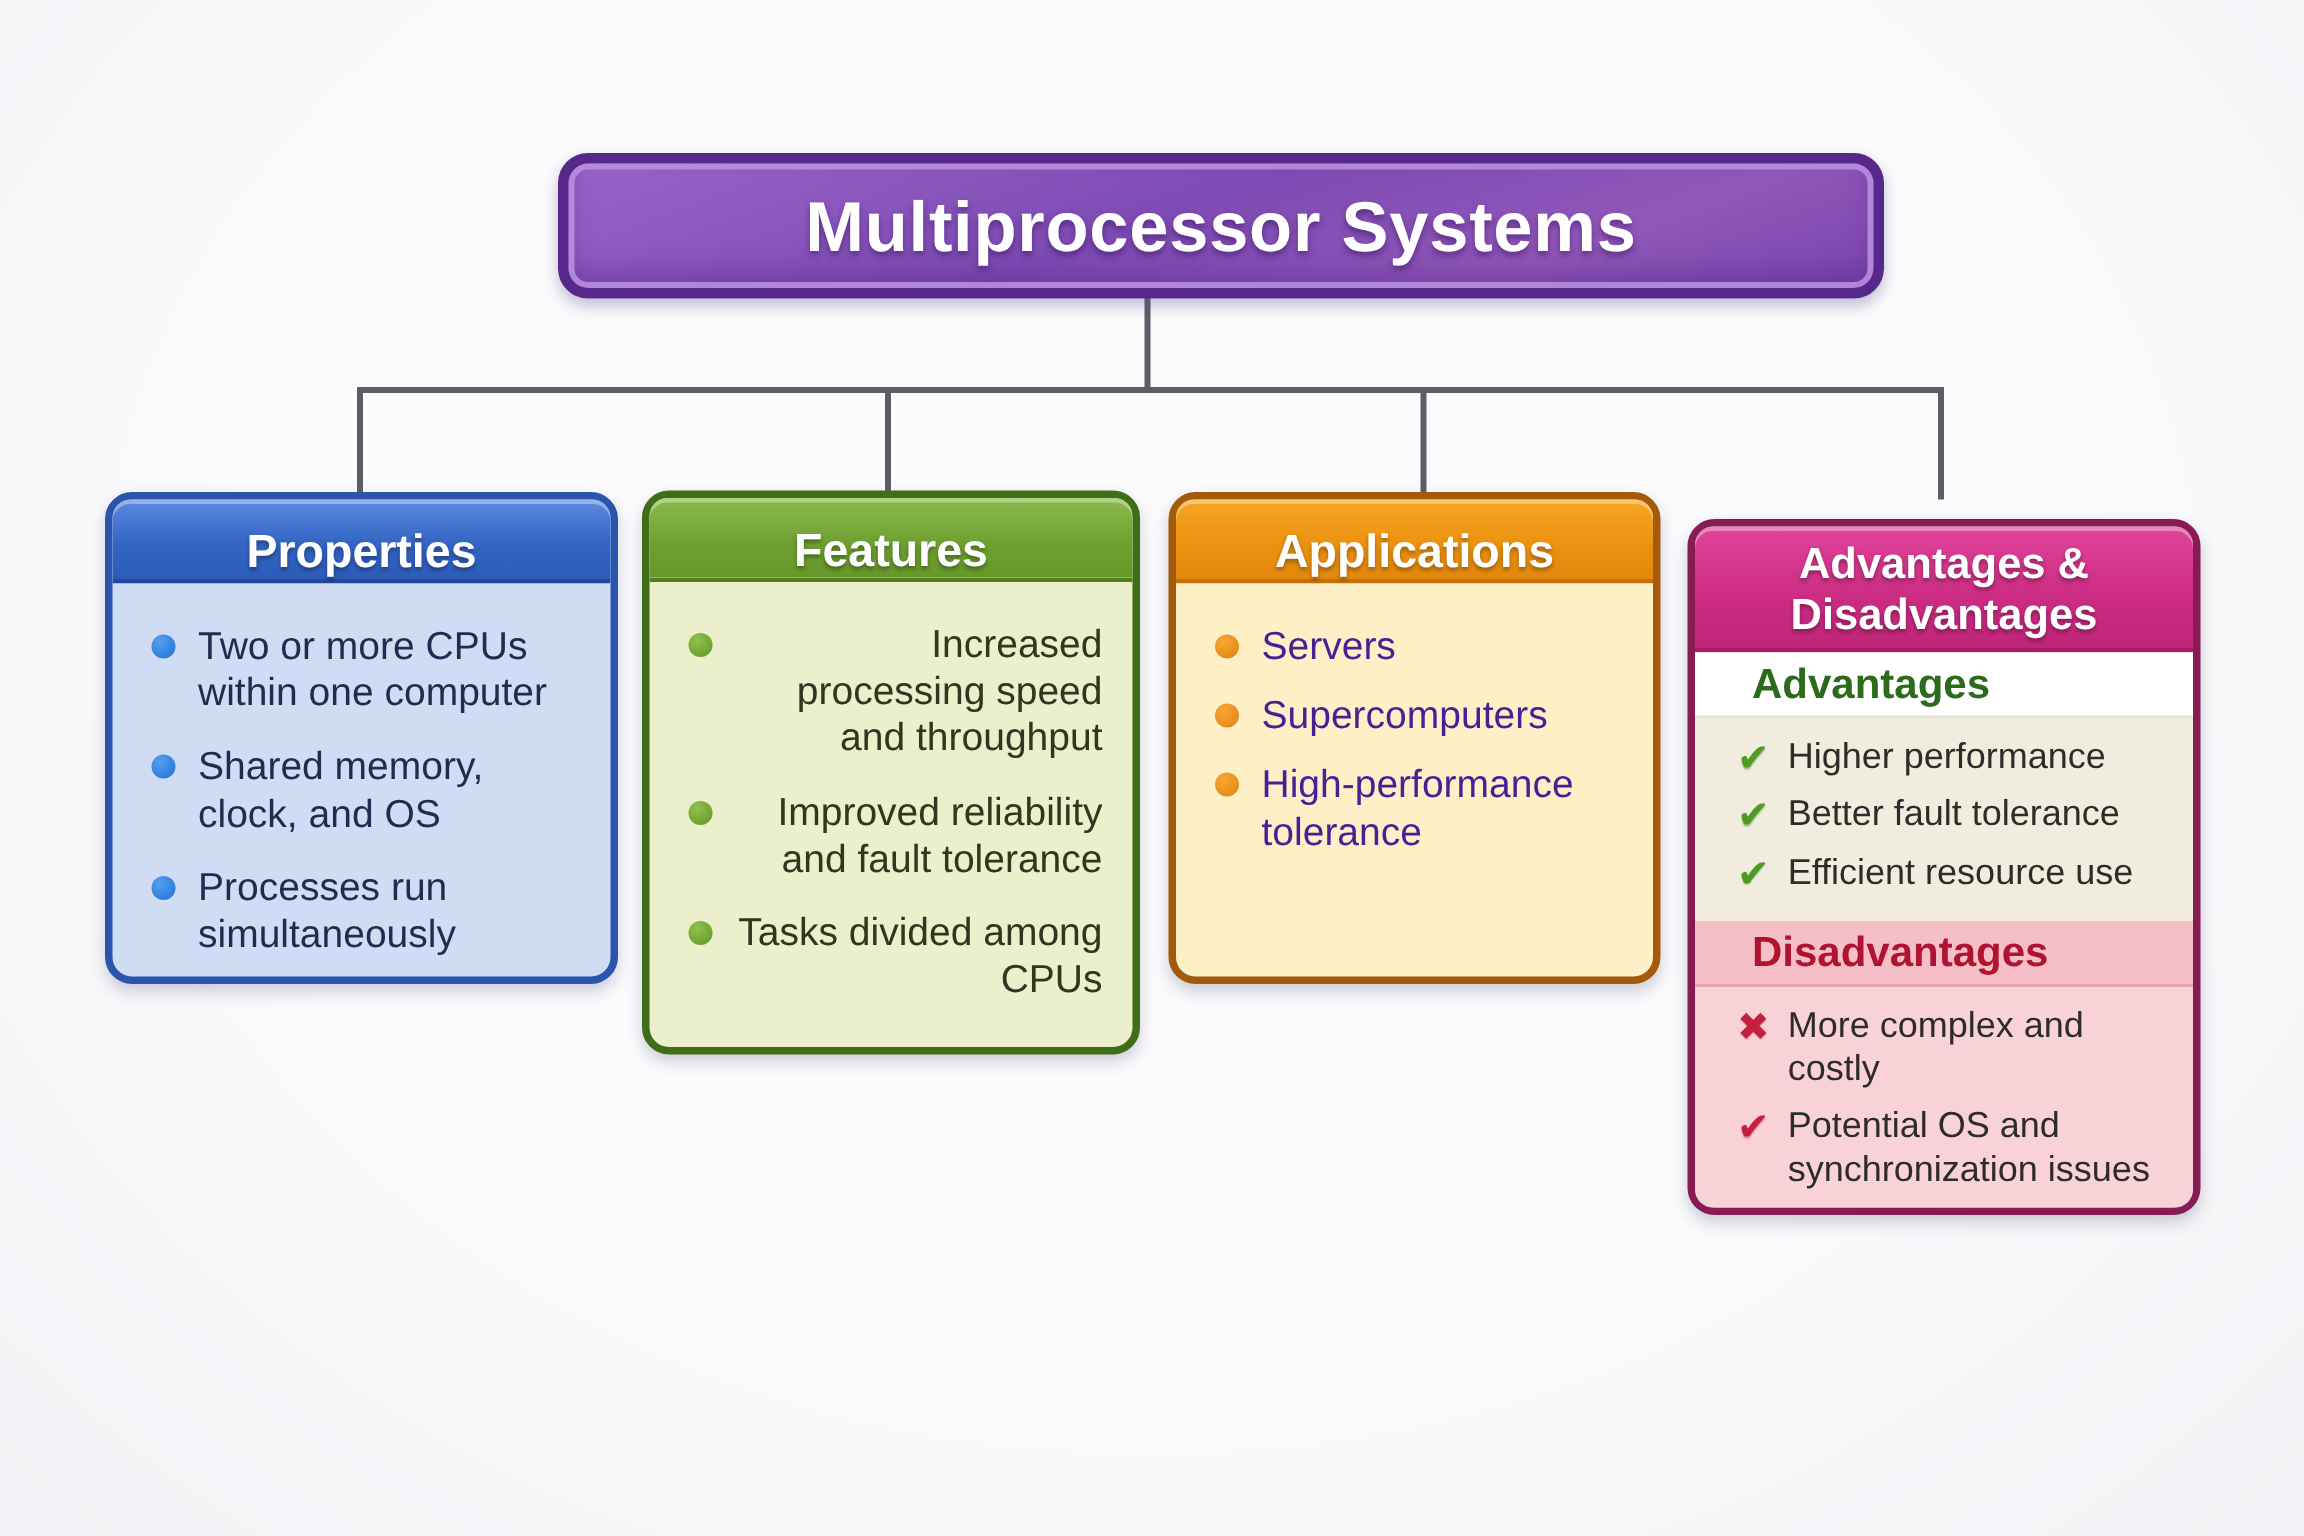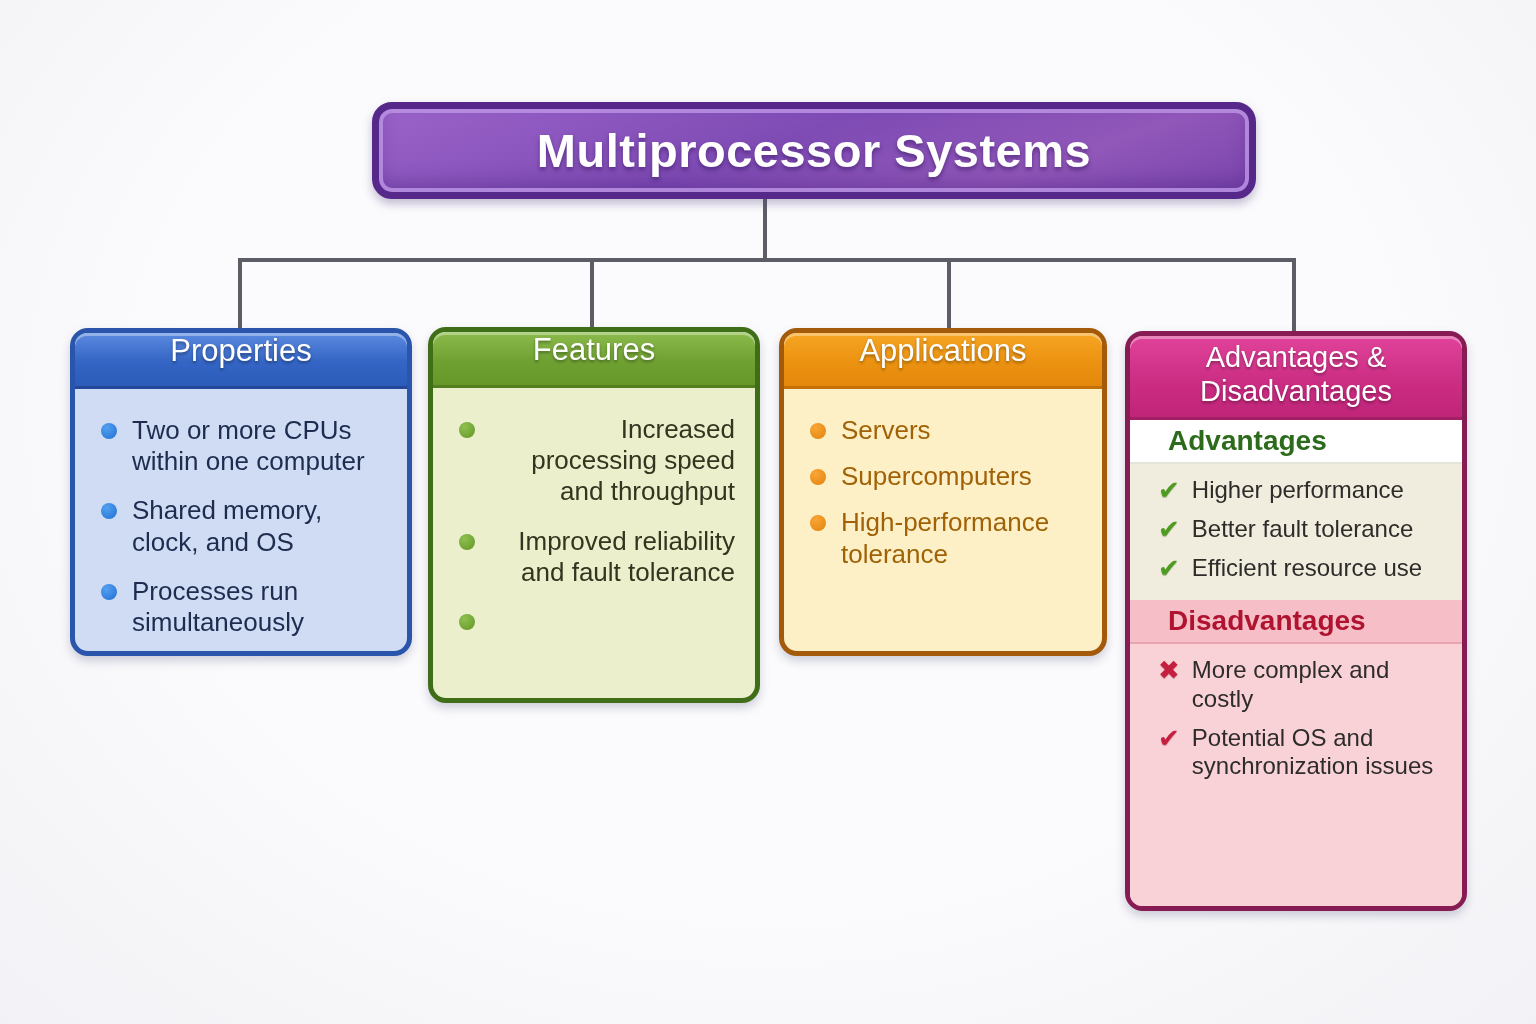--- a/index.html
+++ b/index.html
@@ -37,23 +37,23 @@
   
   .node{
     position:absolute;box-sizing:border-box;
     border-radius:18px;
     display:flex;flex-direction:column;
     box-shadow:0 5px 10px rgba(90,90,130,.28);
   }
   .node header{
     box-sizing:border-box;
     border-radius:12px 12px 0 0;
-    display:flex;align-items:flex-start;justify-content:center;
+    display:flex;align-items:flex-end;justify-content:center;
     text-align:center;
-    color:#fff;font-weight:normal;
+    color:#fff;font-weight:bold;
     text-shadow:0 2px 3px rgba(0,0,0,.35);
     box-shadow:inset 0 3px 0 rgba(255,255,255,.35);
   }
   .node ul{
     list-style:none;margin:0;padding:26px 20px 10px 26px;
     display:flex;flex-direction:column;row-gap:18px;
   }
   .node li{display:flex;align-items:flex-start;column-gap:15px;font-size:26px;line-height:1.2;}
   .dot{flex:0 0 auto;width:16px;height:16px;border-radius:50%;margin-top:8px;}
 
@@ -66,25 +66,25 @@
   
   .node.green{left:428px;top:327px;width:332px;height:376px;border:5px solid #3f6d18;background:#ecefcb;}
   .node.green header{height:56px;font-size:31px;background:linear-gradient(180deg,#8cbb4c 0%,#6fa132 55%,#659729 100%);border-bottom:3px solid #547f1f;}
   .node.green .dot{background:radial-gradient(circle at 35% 30%,#8fc14f,#5f9424);}
   .node.green li{color:#32351f;text-align:right;}
 
   
   .node.orange{left:779px;top:328px;width:328px;height:328px;border:5px solid #a35b0b;background:#fdf0c6;}
   .node.orange header{height:56px;font-size:31px;background:linear-gradient(180deg,#f6a624 0%,#ec9211 55%,#e4880c 100%);border-bottom:3px solid #c47208;}
   .node.orange .dot{background:radial-gradient(circle at 35% 30%,#f8a636,#e2820c);}
-  .node.orange li{color:#a16207;}
+  .node.orange li{color:#4c1d95;}
   .node.orange ul{row-gap:15px;}
 
   
-  .node.pink{left:1125px;top:331px;width:342px;height:580px;border:5px solid #871b54;background:#f0edde;}
+  .node.pink{left:1125px;top:346px;width:342px;height:464px;border:5px solid #871b54;background:#f0edde;}
   .node.pink header{
     height:84px;font-size:29px;line-height:1.18;
     background:linear-gradient(180deg,#e0439a 0%,#cb2c82 60%,#c02579 100%);
     border-bottom:3px solid #a21f66;
     padding:4px 14px;
   }
   .band{
     box-sizing:border-box;height:44px;display:flex;align-items:center;
     padding-left:38px;font-size:28px;font-weight:bold;
   }
@@ -146,20 +146,21 @@
       <li>
         <span class="dot"></span>
         <span>Increased processing speed and throughput</span>
       </li>
       <li>
         <span class="dot"></span>
         <span>Improved reliability and fault tolerance</span>
       </li>
       <li>
         <span class="dot"></span>
+        <span>Tasks divided among CPUs</span>
       </li>
     </ul>
   </section>
 
   <section class="node orange">
     <header>
       <span>Applications</span>
     </header>
     <ul>
       <li>

